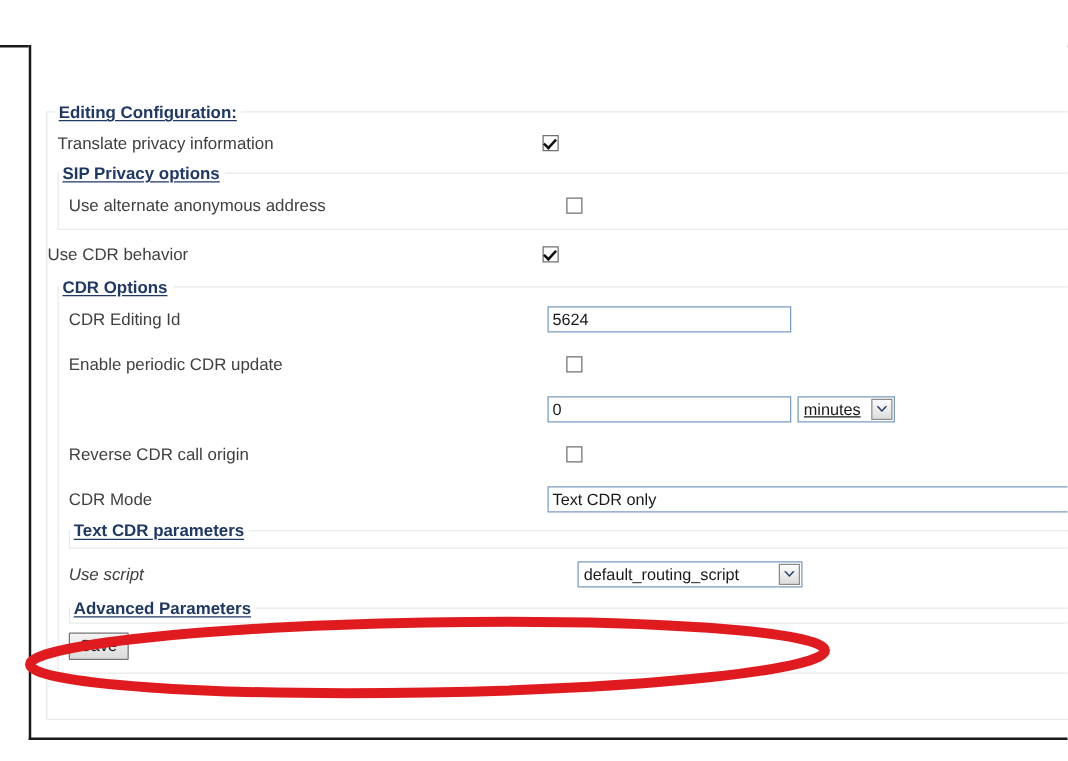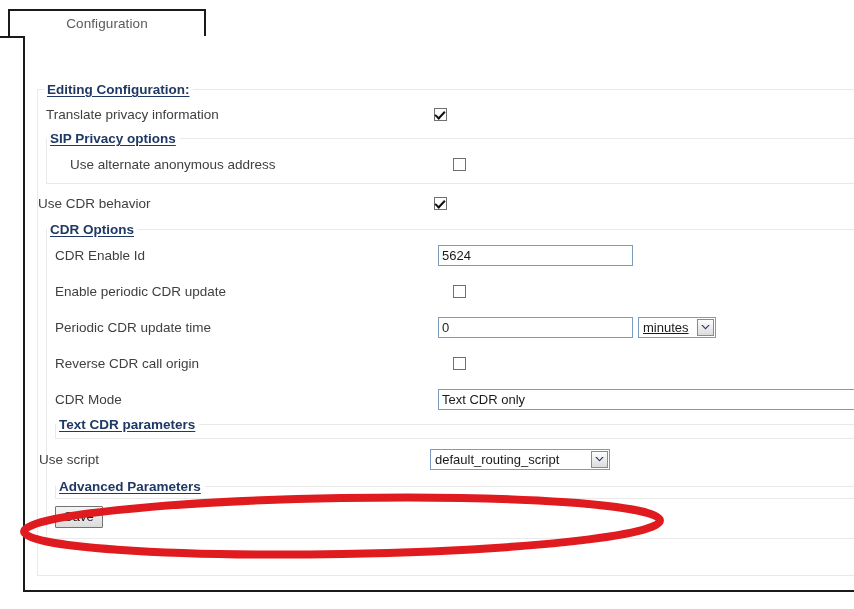--- a/index.html
+++ b/index.html
@@ -161,20 +161,21 @@
   .sel {
     box-sizing: border-box;
     height: 21px;
     border: 1px solid #7b9cc0;
     background: #ffffff;
     display: flex;
     align-items: center;
     font-size: 13px;
     color: #1a1a1a;
     padding-left: 4px;
+    margin-left: 32px;
   }
   .sel .sel-val {
     flex: 1;
     white-space: nowrap;
     overflow: hidden;
   }
   .sel .arrow-box {
     width: 17px;
     height: 17px;
     margin-right: 1px;
@@ -222,73 +223,69 @@
     height: 70px;
     pointer-events: none;
     z-index: 40;
   }
 </style>
 </head>
 <body>
 
 <div class="tabstrip">
   <div class="tabstrip-baseline"></div>
-  <div class="tab">
-    <span class="tab-label">Configuration</span>
-  </div>
 </div>
 
 <div class="page-frame">
 
   <fieldset class="fs-outer">
     <legend>Editing Configuration:</legend>
 
     <div class="row" style="height:34px;">
       <span class="row-label">Translate privacy information</span>
       <span class="row-ctl" style="left:396px;">
         <span class="cb checked"></span>
       </span>
     </div>
 
     <fieldset class="fs-inner">
       <legend>SIP Privacy options</legend>
       <div class="row" style="height:37px;">
-        <span class="row-label" style="padding-left:8px;margin-left:15px;">Use alternate anonymous address</span>
+        <span class="row-label" style="padding-left:8px;">Use alternate anonymous address</span>
         <span class="row-ctl" style="left:406px;">
           <span class="cb"></span>
         </span>
       </div>
     </fieldset>
 
     <div class="row" style="height:38px;">
       <span class="row-label accent" style="padding-left:0px;">Use CDR behavior</span>
       <span class="row-ctl" style="left:396px;">
         <span class="cb checked"></span>
       </span>
     </div>
 
     <fieldset class="fs-inner">
       <legend>CDR Options</legend>
 
       <div class="row">
-        <span class="row-label">CDR Enable Id</span>
+        <span class="row-label">CDR Editing Id</span>
         <span class="row-ctl" style="left:391px;">
           <input class="txt" style="width: 195px;" type="text" value="5624">
         </span>
       </div>
 
       <div class="row">
         <span class="row-label">Enable periodic CDR update</span>
         <span class="row-ctl" style="left:406px;">
           <span class="cb"></span>
         </span>
       </div>
 
       <div class="row">
-        <span class="row-label">Periodic CDR update time</span>
         <span class="row-ctl" style="left:391px;">
           <input class="txt" style="width: 195px;" type="text" value="0">
           <span class="sel" style="width:78px; margin-left:5px;text-decoration:underline;">
             <span class="sel-val">minutes</span>
             <span class="arrow-box">
               <svg width="11" height="9" viewBox="0 0 11 9">
                   <path d="M1.2 2 L5.5 6.6 L9.8 2 L8.2 2 L5.5 4.9 L2.8 2 Z" fill="#1f3864"></path>
                 </svg>
             </span>
           </span>
@@ -308,21 +305,21 @@
           <span class="plain-field" style="width:460px;">Text CDR only</span>
         </span>
       </div>
 
       <fieldset class="fs-inner" style="margin-left:8px; width:1140px;">
         <legend>Text CDR parameters</legend>
         <div style="height:6px;"></div>
       </fieldset>
 
       <div class="row" style="height:40px;">
-        <span class="row-label" style="padding-left:0px; margin-left:-8px;">Use script</span>
+        <span class="row-label" style="padding-left:16px; margin-left:-8px;font-style:italic;">Use script</span>
         <span class="row-ctl" style="left:383px;">
           <span class="sel" style="width:180px;">
             <span class="sel-val">default_routing_script</span>
             <span class="arrow-box">
               <svg width="11" height="9" viewBox="0 0 11 9">
                   <path d="M1.2 2 L5.5 6.6 L9.8 2 L8.2 2 L5.5 4.9 L2.8 2 Z" fill="#1f3864"></path>
                 </svg>
             </span>
           </span>
         </span>

